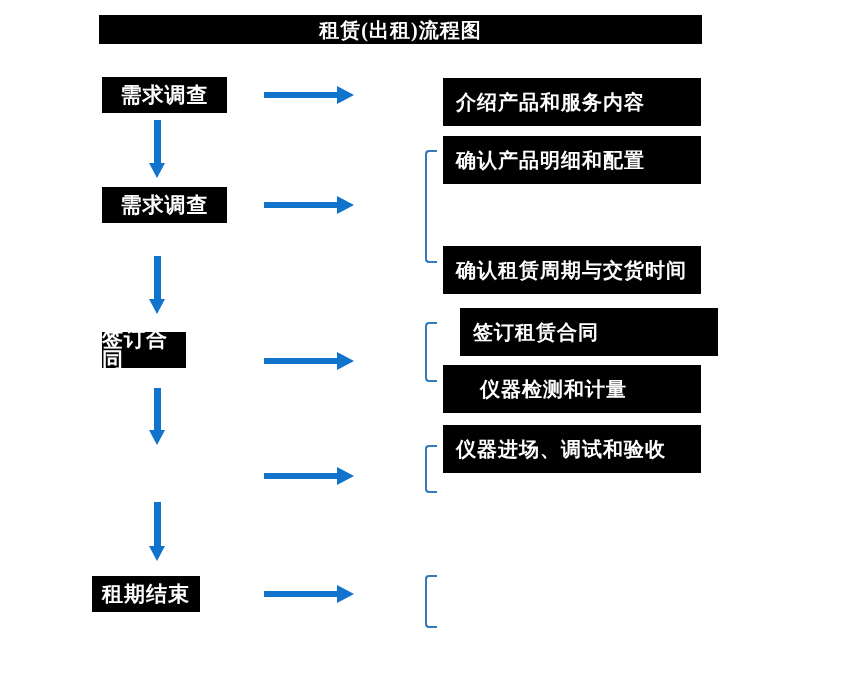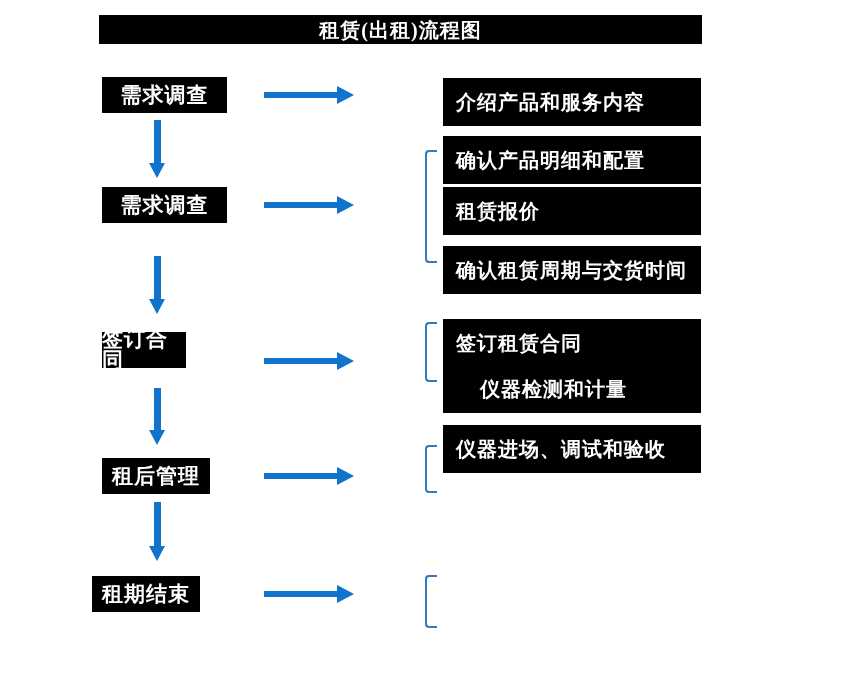--- a/index.html
+++ b/index.html
@@ -71,28 +71,26 @@
 </head>
 <body>
 
 <div id="canvas">
 
   <div class="box title-bar">租赁(出租)流程图</div>
 
   <div class="box stage" style="left:102px; top:77px;  width:125px;">需求调查</div>
   <div class="box stage" style="left:102px; top:187px; width:125px;">需求调查</div>
   <div class="box stage" style="left:102px; top:332px; width:84px;">签订合同</div>
-  <div class="box stage" style="left:102px; top:458px; width:108px;">租后管理</div>
   <div class="box stage" style="left:92px; top:576px; width:108px;">租期结束</div>
 
   <div class="box detail" style="top:78px;">介绍产品和服务内容</div>
   <div class="box detail" style="top:136px;">确认产品明细和配置</div>
-  <div class="box detail" style="top:187px;">租赁报价</div>
   <div class="box detail" style="top:246px;">确认租赁周期与交货时间</div>
-  <div class="box detail" style="top:319px;">签订租赁合同</div>
+  <div class="box detail" style="top:308px;margin-left:17px;">签订租赁合同</div>
   <div class="box detail" style="top:365px;padding-left:37px;">仪器检测和计量</div>
   <div class="box detail" style="top:425px;">仪器进场、调试和验收</div>
 
   <div class="h-arrow" style="top:86px;">
       <div class="shaft"></div>
       <div class="head"></div>
     </div>
   <div class="h-arrow" style="top:196px;">
       <div class="shaft"></div>
       <div class="head"></div>

